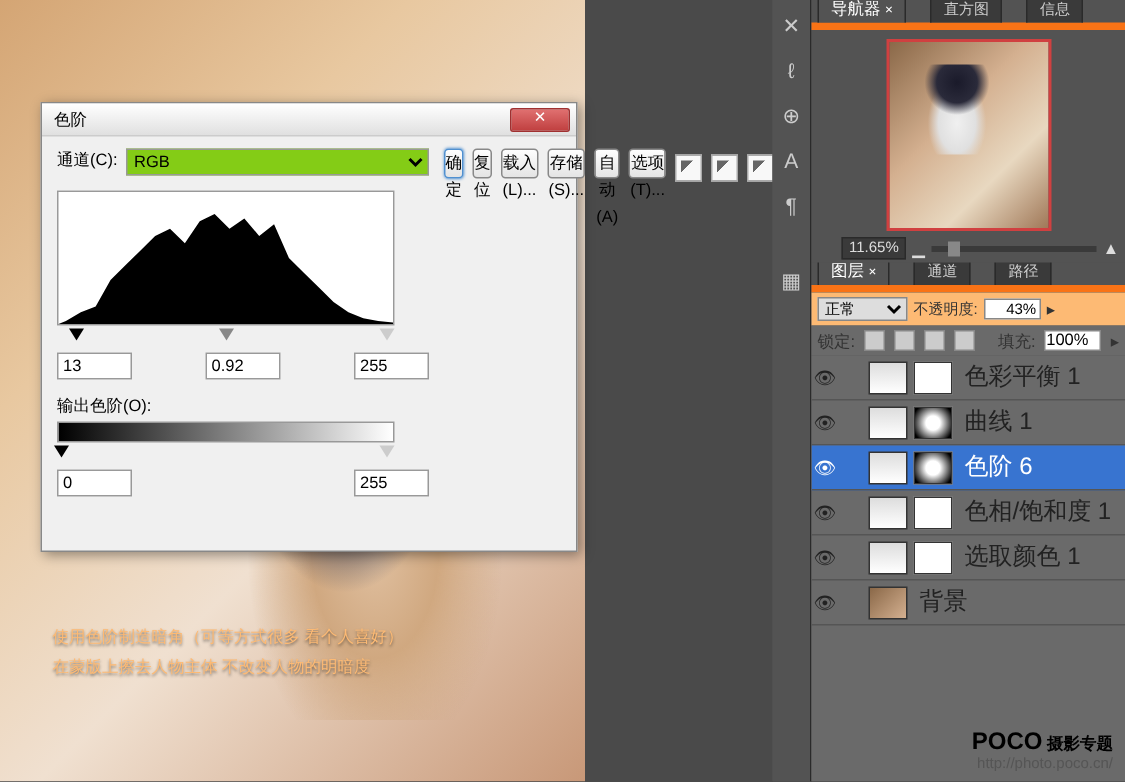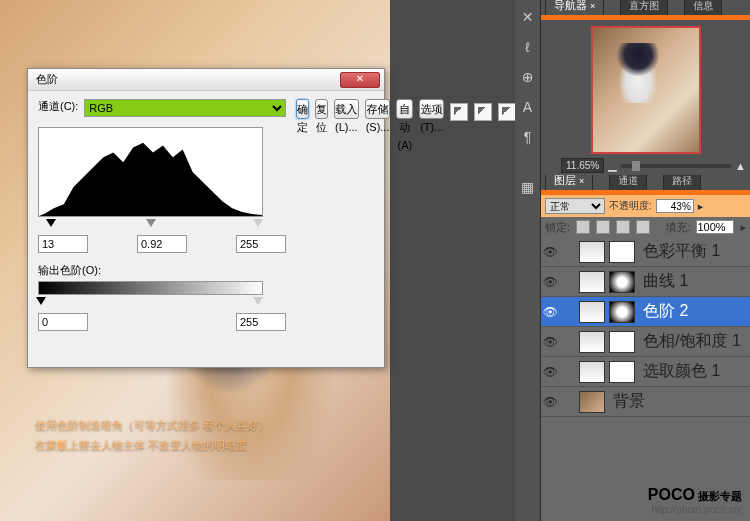--- a/index.html
+++ b/index.html
@@ -201,21 +201,21 @@
             <div class="link"></div>
             <div class="lthumb adj"></div>
             <div class="lmask vign"></div>
             <div class="lname">曲线 1</div>
           </div>
           <div class="layer-row selected">
             <div class="eye">👁</div>
             <div class="link"></div>
             <div class="lthumb adj"></div>
             <div class="lmask vign"></div>
-            <div class="lname">色阶 2</div>
+            <div class="lname">色阶 6</div>
           </div>
           <div class="layer-row">
             <div class="eye">👁</div>
             <div class="link"></div>
             <div class="lthumb adj"></div>
             <div class="lmask"></div>
             <div class="lname">色相/饱和度 1</div>
           </div>
           <div class="layer-row">
             <div class="eye">👁</div>

